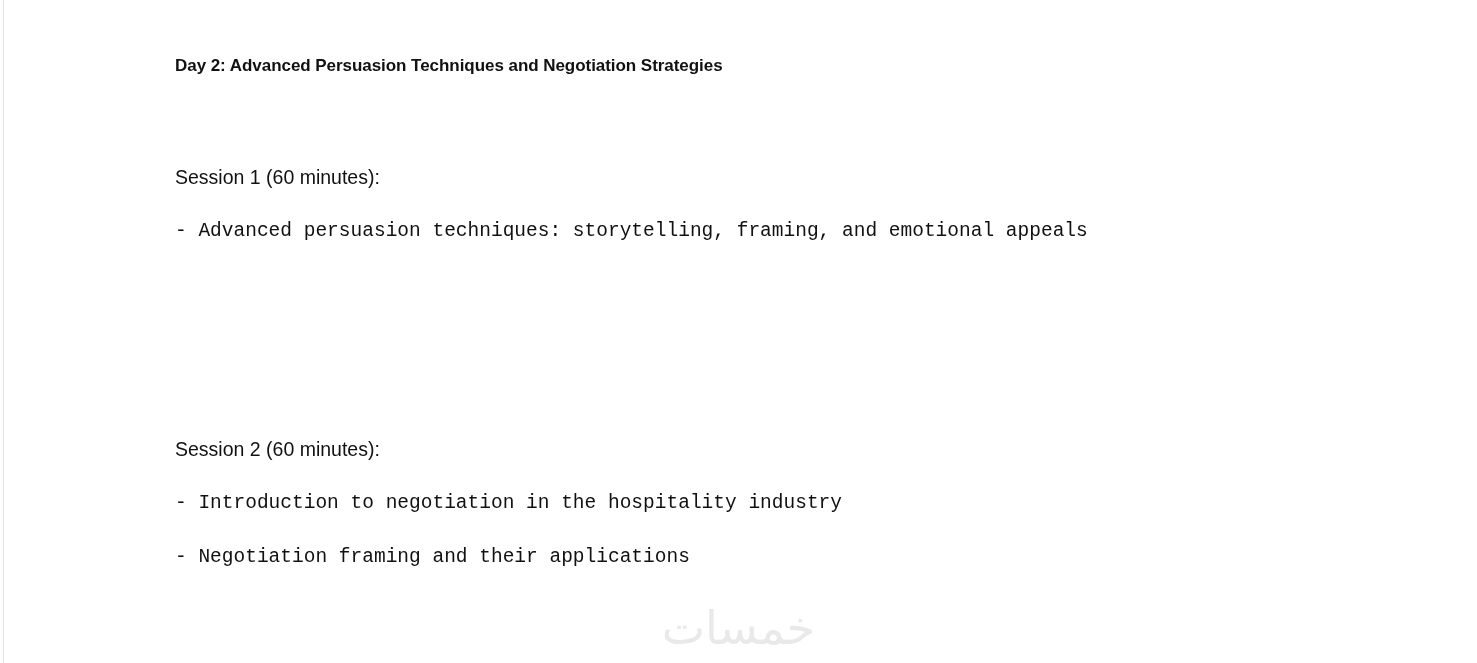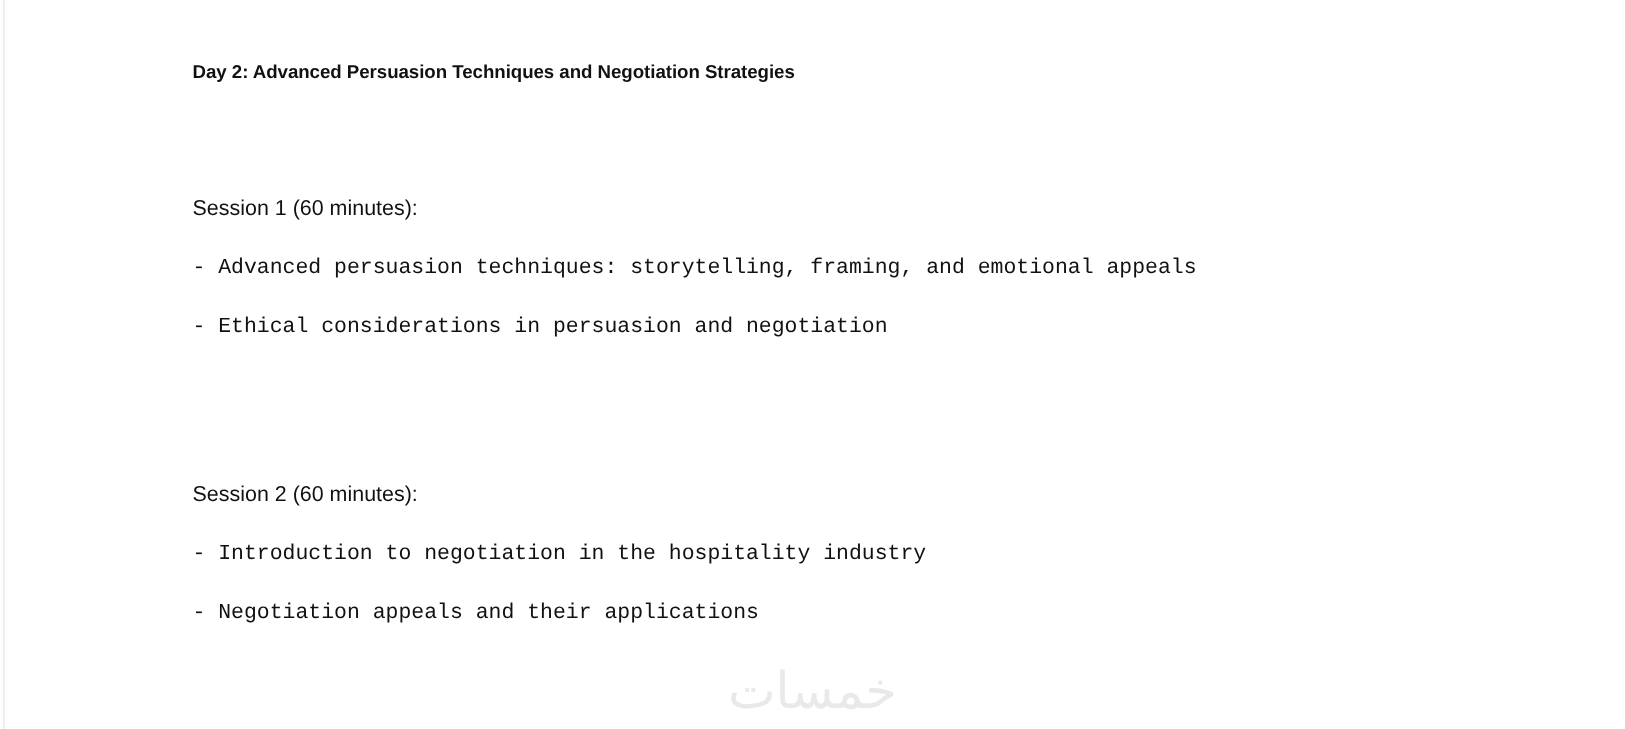--- a/index.html
+++ b/index.html
@@ -48,21 +48,21 @@
     font-weight: bold;
     color: #111111;
     letter-spacing: -0.05px;
     white-space: nowrap;
   }
 
   .section {
     position: absolute;
     left: 0;
   }
-  .section-1 { top: 164px; margin-top: 12px; }
+  .section-1 { top: 164px; }
   .section-2 { top: 436px; }
 
   .section-heading {
     font-size: 19.5px;
     font-weight: normal;
     color: #111111;
     line-height: 27px;
     white-space: nowrap;
   }
 
@@ -98,26 +98,25 @@
 
   <div class="page-edge-rule"></div>
 
   <div class="content">
 
     <div class="doc-title">Day 2: Advanced Persuasion Techniques and Negotiation Strategies</div>
 
     <div class="section section-1">
       <div class="section-heading">Session 1 (60 minutes):</div>
       <div class="bullet-line">- Advanced persuasion techniques: storytelling, framing, and emotional appeals</div>
-      <div class="bullet-line">- Ethical considerations in persuasion and negotiation</div>
     </div>
 
     <div class="section section-2">
       <div class="section-heading">Session 2 (60 minutes):</div>
       <div class="bullet-line">- Introduction to negotiation in the hospitality industry</div>
-      <div class="bullet-line">- Negotiation appeals and their applications</div>
+      <div class="bullet-line">- Negotiation framing and their applications</div>
     </div>
 
   </div>
 
   <div class="watermark">خمسات</div>
 
 </div>
 
 </body></html>

